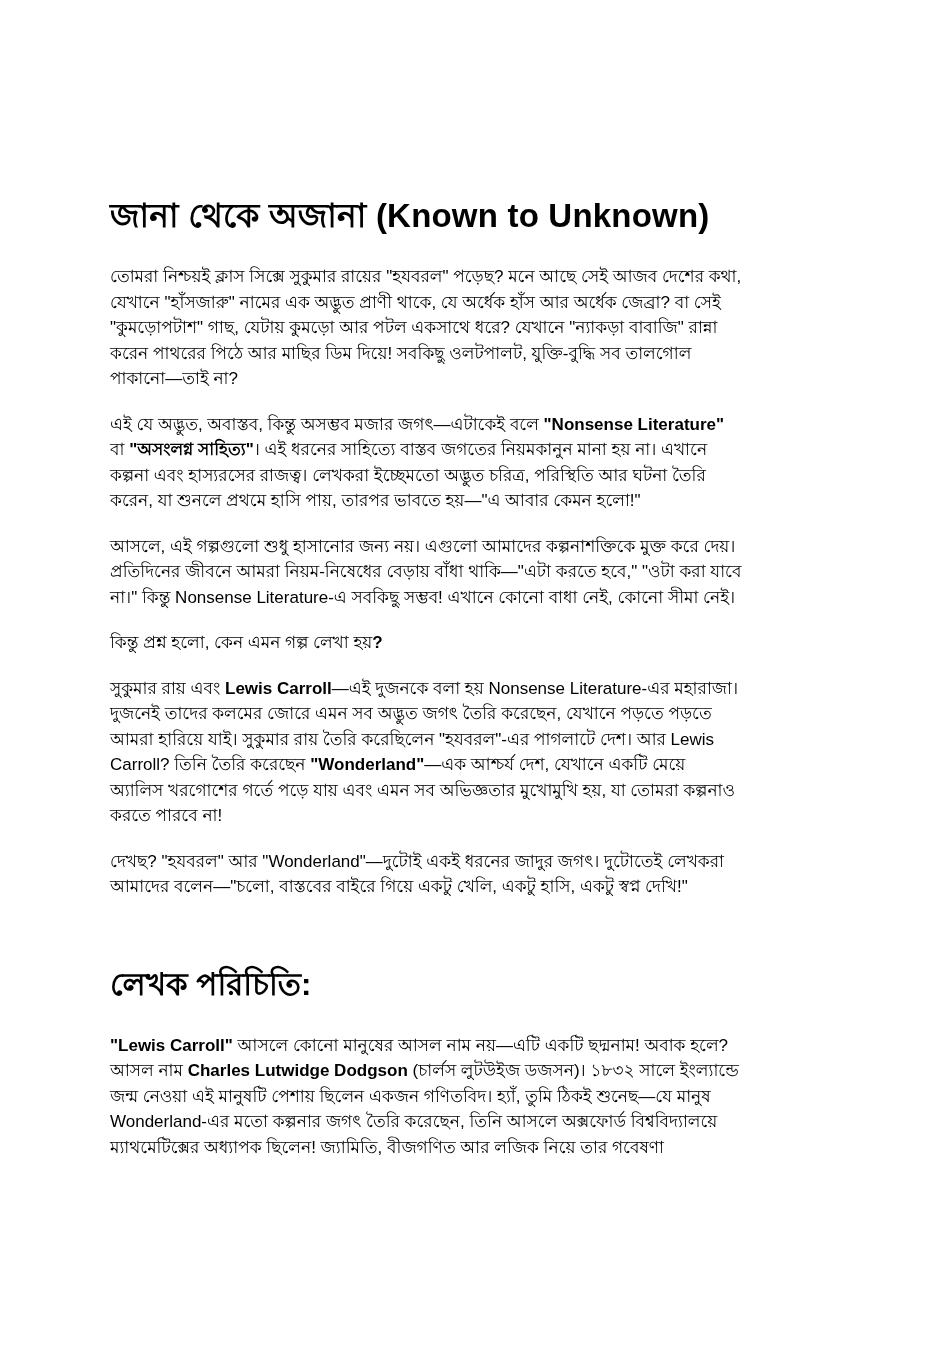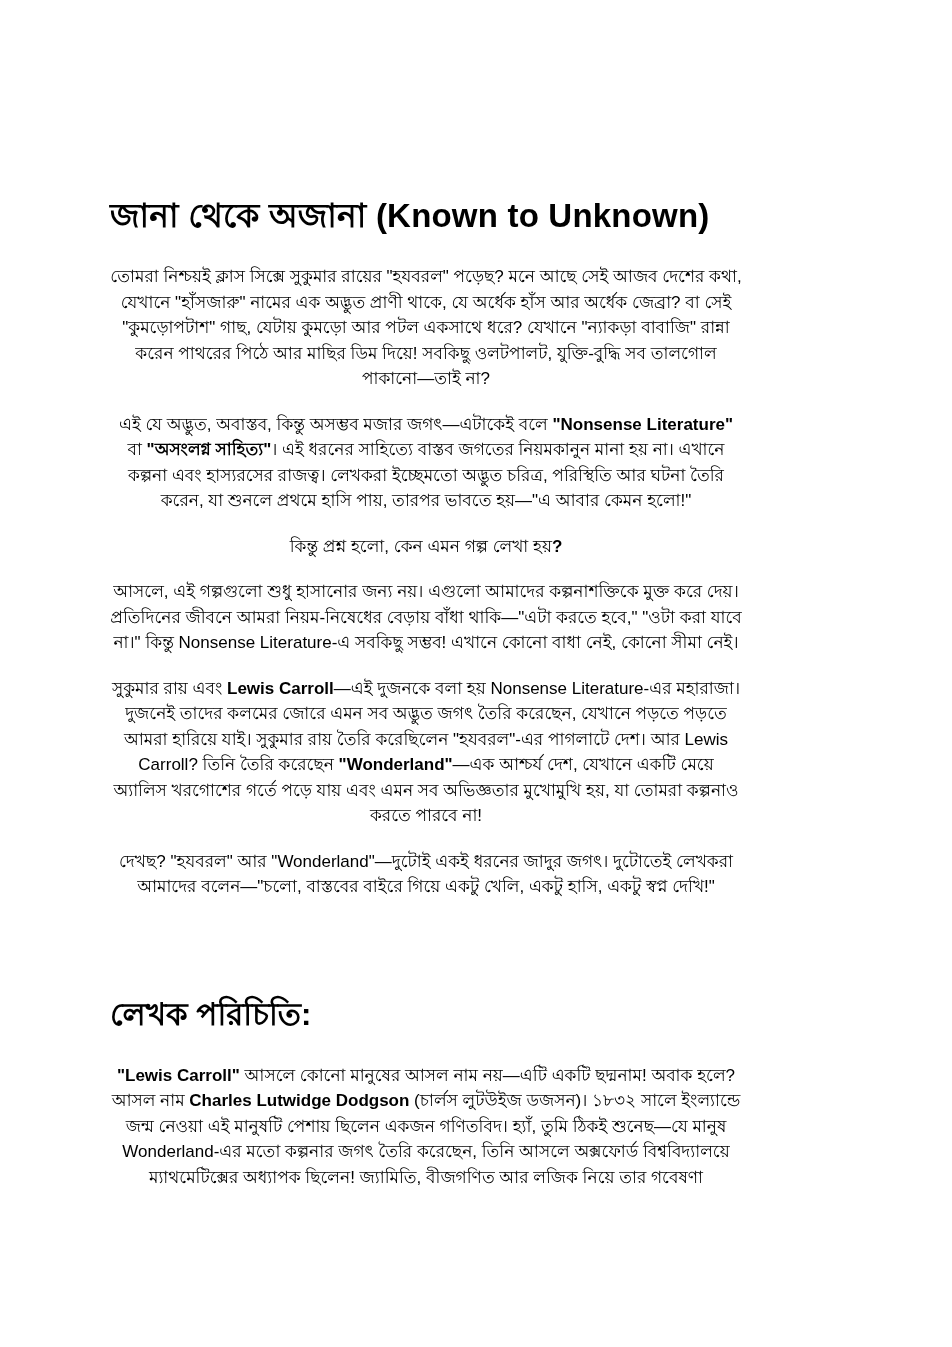--- a/index.html
+++ b/index.html
@@ -20,43 +20,43 @@
     font-size: 33px;
     line-height: 1.25;
     font-weight: bold;
     margin: 0 0 28px 0;
     letter-spacing: 0.2px;
   }
   .body-text p {
     font-size: 17px;
     line-height: 1.5;
     margin: 0 0 20px 0;
-    text-align: center;
+    text-align: left;
   }
   .b {
     font-weight: bold;
   }
   h2.section-heading {
     font-size: 31px;
     line-height: 1.2;
     font-weight: bold;
-    margin: 96px 0 30px 0;
+    margin: 66px 0 30px 0;
   }
 </style>
 </head>
 <body>
 
 <div class="page">
   <h1 class="doc-title">জানা থেকে অজানা (Known to Unknown)</h1>
 
   <div class="body-text">
       <p><span>তোমরা নিশ্চয়ই ক্লাস সিক্সে সুকুমার রায়ের "হযবরল" পড়েছ? মনে আছে সেই আজব দেশের কথা, যেখানে "হাঁসজারু" নামের এক অদ্ভুত প্রাণী থাকে, যে অর্ধেক হাঁস আর অর্ধেক জেব্রা? বা সেই "কুমড়োপটাশ" গাছ, যেটায় কুমড়ো আর পটল একসাথে ধরে? যেখানে "ন্যাকড়া বাবাজি" রান্না করেন পাথরের পিঠে আর মাছির ডিম দিয়ে! সবকিছু ওলটপালট, যুক্তি-বুদ্ধি সব তালগোল পাকানো—তাই না?</span></p>
       <p><span>এই যে অদ্ভুত, অবাস্তব, কিন্তু অসম্ভব মজার জগৎ—এটাকেই বলে </span><span class="b">"Nonsense Literature"</span><span> বা </span><span class="b">"অসংলগ্ন সাহিত্য"</span><span>। এই ধরনের সাহিত্যে বাস্তব জগতের নিয়মকানুন মানা হয় না। এখানে কল্পনা এবং হাস্যরসের রাজত্ব। লেখকরা ইচ্ছেমতো অদ্ভুত চরিত্র, পরিস্থিতি আর ঘটনা তৈরি করেন, যা শুনলে প্রথমে হাসি পায়, তারপর ভাবতে হয়—"এ আবার কেমন হলো!"</span></p>
+      <p><span>আসলে, এই গল্পগুলো শুধু হাসানোর জন্য নয়।  এগুলো আমাদের কল্পনাশক্তিকে মুক্ত করে দেয়। প্রতিদিনের জীবনে আমরা নিয়ম-নিষেধের বেড়ায় বাঁধা থাকি—"এটা করতে হবে," "ওটা করা যাবে না।" কিন্তু Nonsense Literature-এ সবকিছু সম্ভব! এখানে কোনো বাধা নেই, কোনো সীমা নেই।</span></p>
       <p><span>কিন্তু প্রশ্ন হলো, কেন এমন গল্প লেখা হয়</span><span class="b">?</span></p>
-      <p><span>আসলে, এই গল্পগুলো শুধু হাসানোর জন্য নয়।  এগুলো আমাদের কল্পনাশক্তিকে মুক্ত করে দেয়। প্রতিদিনের জীবনে আমরা নিয়ম-নিষেধের বেড়ায় বাঁধা থাকি—"এটা করতে হবে," "ওটা করা যাবে না।" কিন্তু Nonsense Literature-এ সবকিছু সম্ভব! এখানে কোনো বাধা নেই, কোনো সীমা নেই।</span></p>
       <p><span>সুকুমার রায় এবং </span><span class="b">Lewis Carroll</span><span>—এই দুজনকে বলা হয় Nonsense Literature-এর মহারাজা। দুজনেই তাদের কলমের জোরে এমন সব অদ্ভুত জগৎ তৈরি করেছেন, যেখানে পড়তে পড়তে আমরা হারিয়ে যাই। সুকুমার রায় তৈরি করেছিলেন "হযবরল"-এর পাগলাটে দেশ। আর Lewis Carroll? তিনি তৈরি করেছেন </span><span class="b">"Wonderland"</span><span>—এক আশ্চর্য দেশ, যেখানে একটি মেয়ে অ্যালিস খরগোশের গর্তে পড়ে যায় এবং এমন সব অভিজ্ঞতার মুখোমুখি হয়, যা তোমরা কল্পনাও করতে পারবে না!</span></p>
       <p><span>দেখছ? "হযবরল" আর "Wonderland"—দুটোই একই ধরনের জাদুর জগৎ। দুটোতেই লেখকরা আমাদের বলেন—"চলো, বাস্তবের বাইরে গিয়ে একটু খেলি, একটু হাসি, একটু স্বপ্ন দেখি!"</span></p>
     </div>
 
   <h2 class="section-heading">লেখক পরিচিতি:</h2>
 
   <div class="body-text">
       <p><span class="b">"Lewis Carroll"</span><span> আসলে কোনো মানুষের আসল নাম নয়—এটি একটি ছদ্মনাম! অবাক হলে? আসল নাম </span><span class="b">Charles Lutwidge Dodgson</span><span> (চার্লস লুটউইজ ডজসন)। ১৮৩২ সালে ইংল্যান্ডে জন্ম নেওয়া এই মানুষটি পেশায় ছিলেন একজন গণিতবিদ। হ্যাঁ, তুমি ঠিকই শুনেছ—যে মানুষ Wonderland-এর মতো কল্পনার জগৎ তৈরি করেছেন, তিনি আসলে অক্সফোর্ড বিশ্ববিদ্যালয়ে ম্যাথমেটিক্সের অধ্যাপক ছিলেন! জ্যামিতি, বীজগণিত আর লজিক নিয়ে তার গবেষণা</span></p>
     </div>
 </div>

